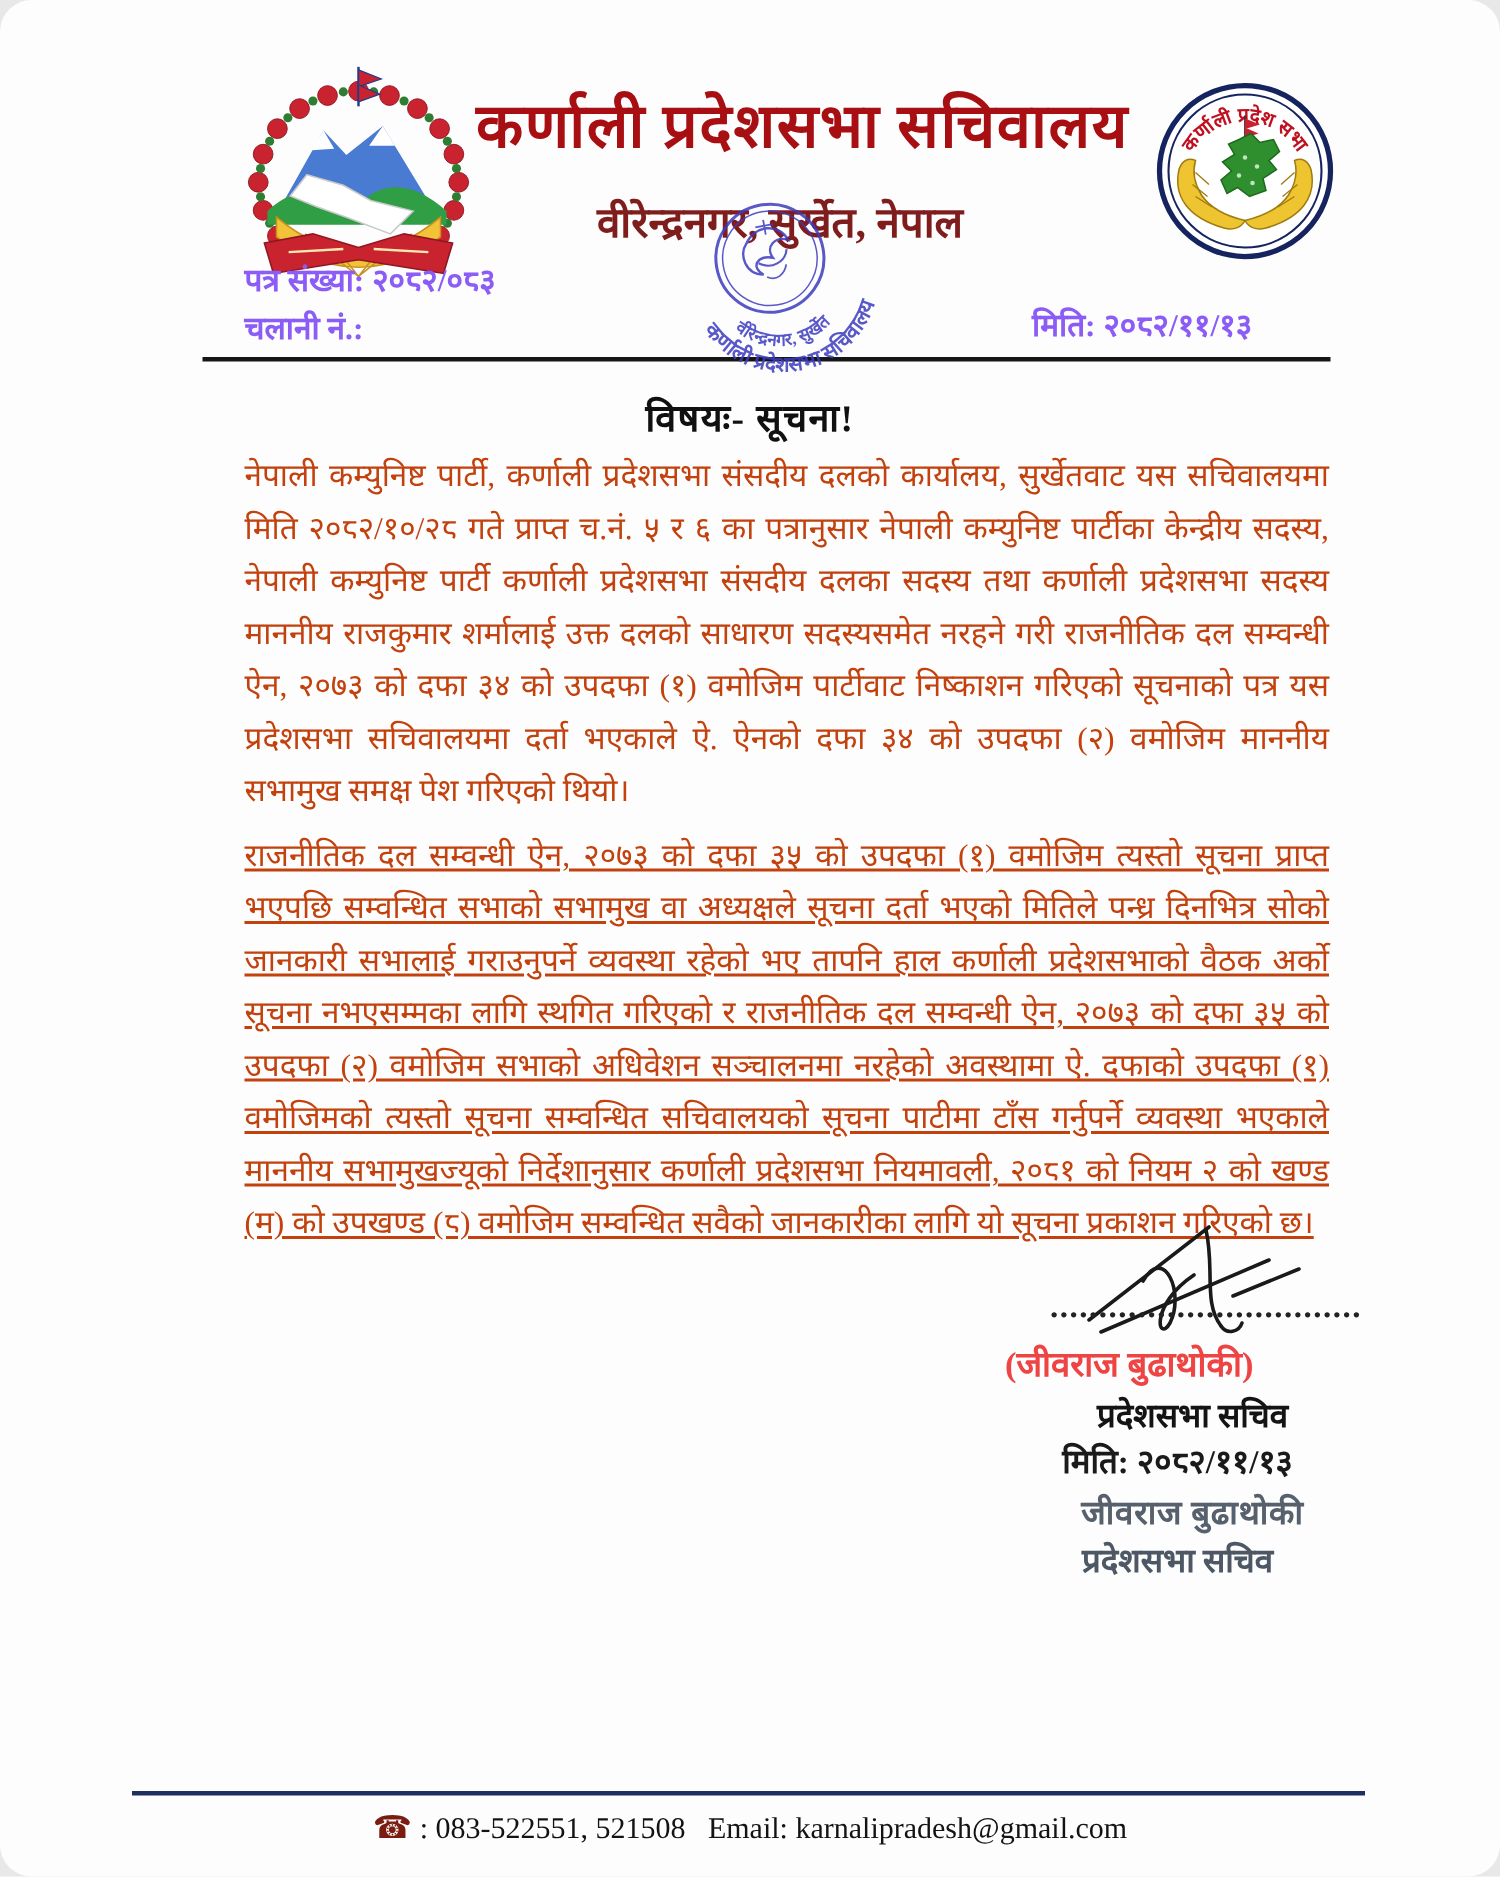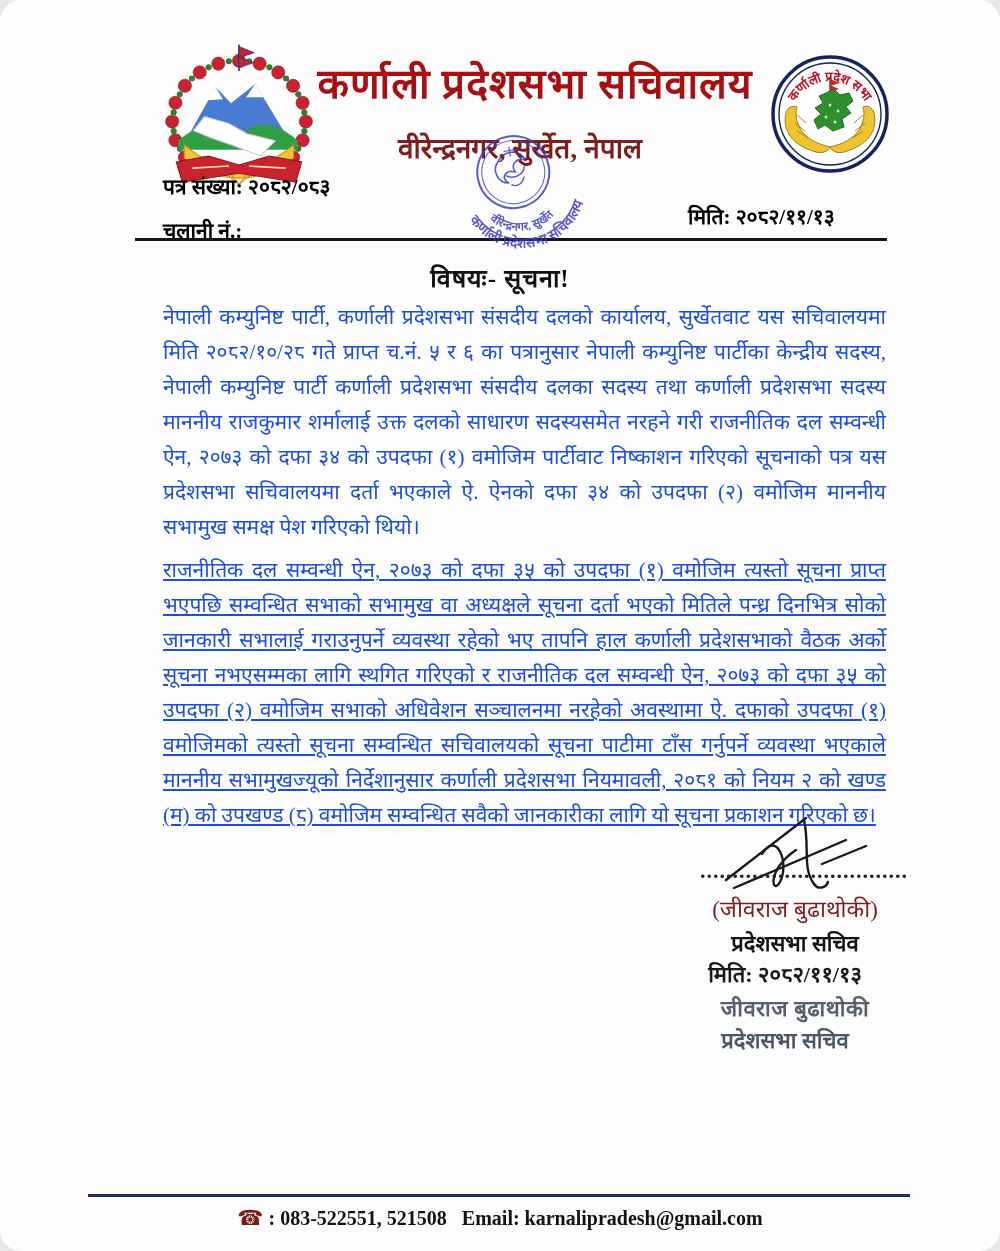--- a/index.html
+++ b/index.html
@@ -13,57 +13,57 @@
   .org-title{
     position:absolute;left:280px;top:62px;width:510px;text-align:center;
     font-size:41px;font-weight:bold;color:#a80f12;letter-spacing:1px;line-height:1.1;
   }
   .org-address{
     position:absolute;left:300px;top:128px;width:440px;text-align:center;
     font-size:28px;font-weight:bold;color:#7f1d1d;z-index:2;
   }
   .seal{position:absolute;left:770px;top:52px;width:120px;height:122px;}
   .stamp{position:absolute;left:425px;top:122px;width:180px;height:135px;z-index:5;opacity:.85;}
-  .meta{position:absolute;font-size:21px;font-weight:bold;color:#000000;}
+  .meta{position:absolute;font-size:21px;font-weight:bold;color:#8b5cf6;}
   .meta-ref{left:163px;top:172px;}
-  .meta-dispatch{left:163px;top:204px;margin-top:12px;}
+  .meta-dispatch{left:163px;top:204px;}
   .meta-date{left:688px;top:202px;}
   .head-rule{position:absolute;left:135px;top:238px;width:752px;height:3px;background:#161616;}
   
   .subject{
     position:absolute;left:0;top:260px;width:1000px;text-align:center;
     font-size:25px;font-weight:bold;color:#101010;letter-spacing:1px;
   }
   
   .para{
     position:absolute;left:163px;width:723px;margin:0;
-    font-size:21px;line-height:35px;text-align:justify;color:#1d4ed8;
+    font-size:21px;line-height:35px;text-align:justify;color:#c2410c;
     font-weight:500;
   }
   .para1{top:300px;}
   .para2{top:553px;text-decoration:underline;}
   
   .sig-scribble{position:absolute;left:718px;top:812px;width:165px;height:85px;}
   .sig-dots{position:absolute;left:700px;top:858px;width:200px;text-align:center;
     font-size:22px;font-weight:bold;letter-spacing:1px;color:#222;}
-  .sig-name{position:absolute;left:670px;top:892px;width:250px;text-align:center;
-    font-size:23px;font-weight:normal;color:#7f1d1d;}
+  .sig-name{position:absolute;left:670px;top:892px;width:250px;
+    font-size:23px;font-weight:bold;color:#ef4444;}
   .sig-title{position:absolute;left:670px;top:927px;width:250px;text-align:center;
     font-size:22px;font-weight:bold;color:#141414;}
   .sig-date{position:absolute;left:660px;top:958px;width:250px;text-align:center;
     font-size:22px;font-weight:bold;color:#1a1a1a;}
   .sig-stamp-name{position:absolute;left:670px;top:992px;width:250px;text-align:center;
     font-size:22px;font-weight:bold;color:#57606d;letter-spacing:.5px;}
   .sig-stamp-title{position:absolute;left:660px;top:1024px;width:250px;text-align:center;
     font-size:22px;font-weight:bold;color:#4e5864;}
   
   .foot-rule{position:absolute;left:88px;top:1194px;width:822px;height:3px;background:#1d2f5e;}
   .footer{
     position:absolute;left:0;top:1206px;width:1000px;text-align:center;
-    font-size:20px;font-weight:bold;color:#131313;
+    font-size:20px;font-weight:normal;color:#131313;
   }
   .footer .phone-glyph{color:#7a1d10;font-size:21px;}
 </style>
 </head>
 <body>
 
 <div class="page">
 
   <svg class="emblem" viewBox="0 0 160 155" aria-hidden="true">
 

